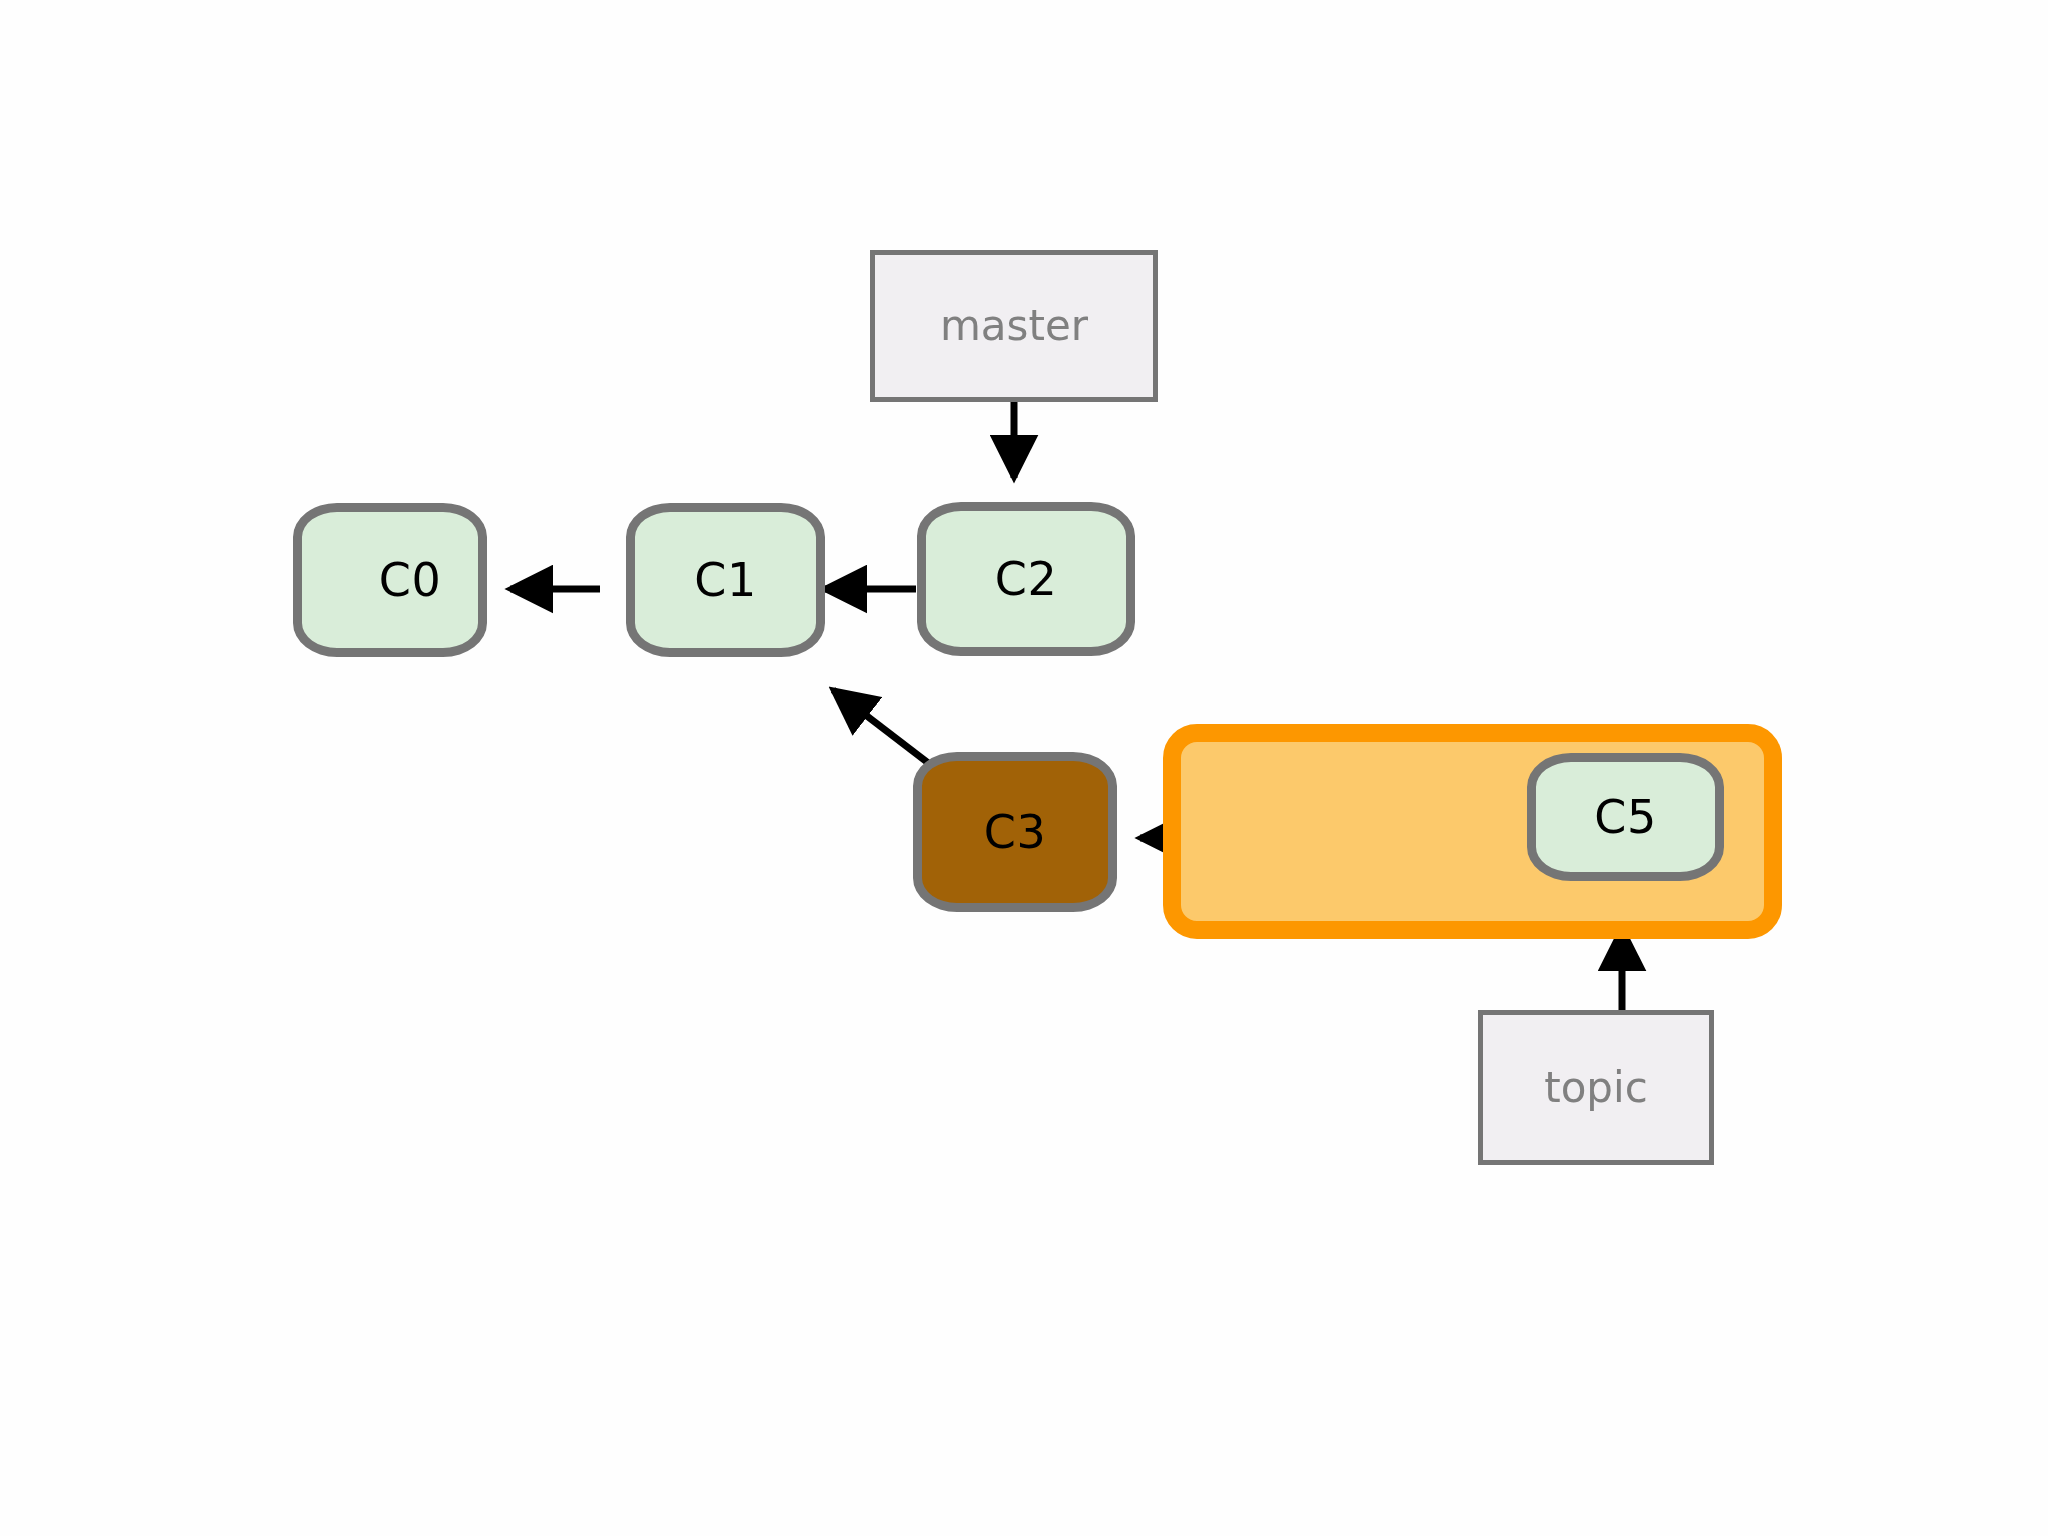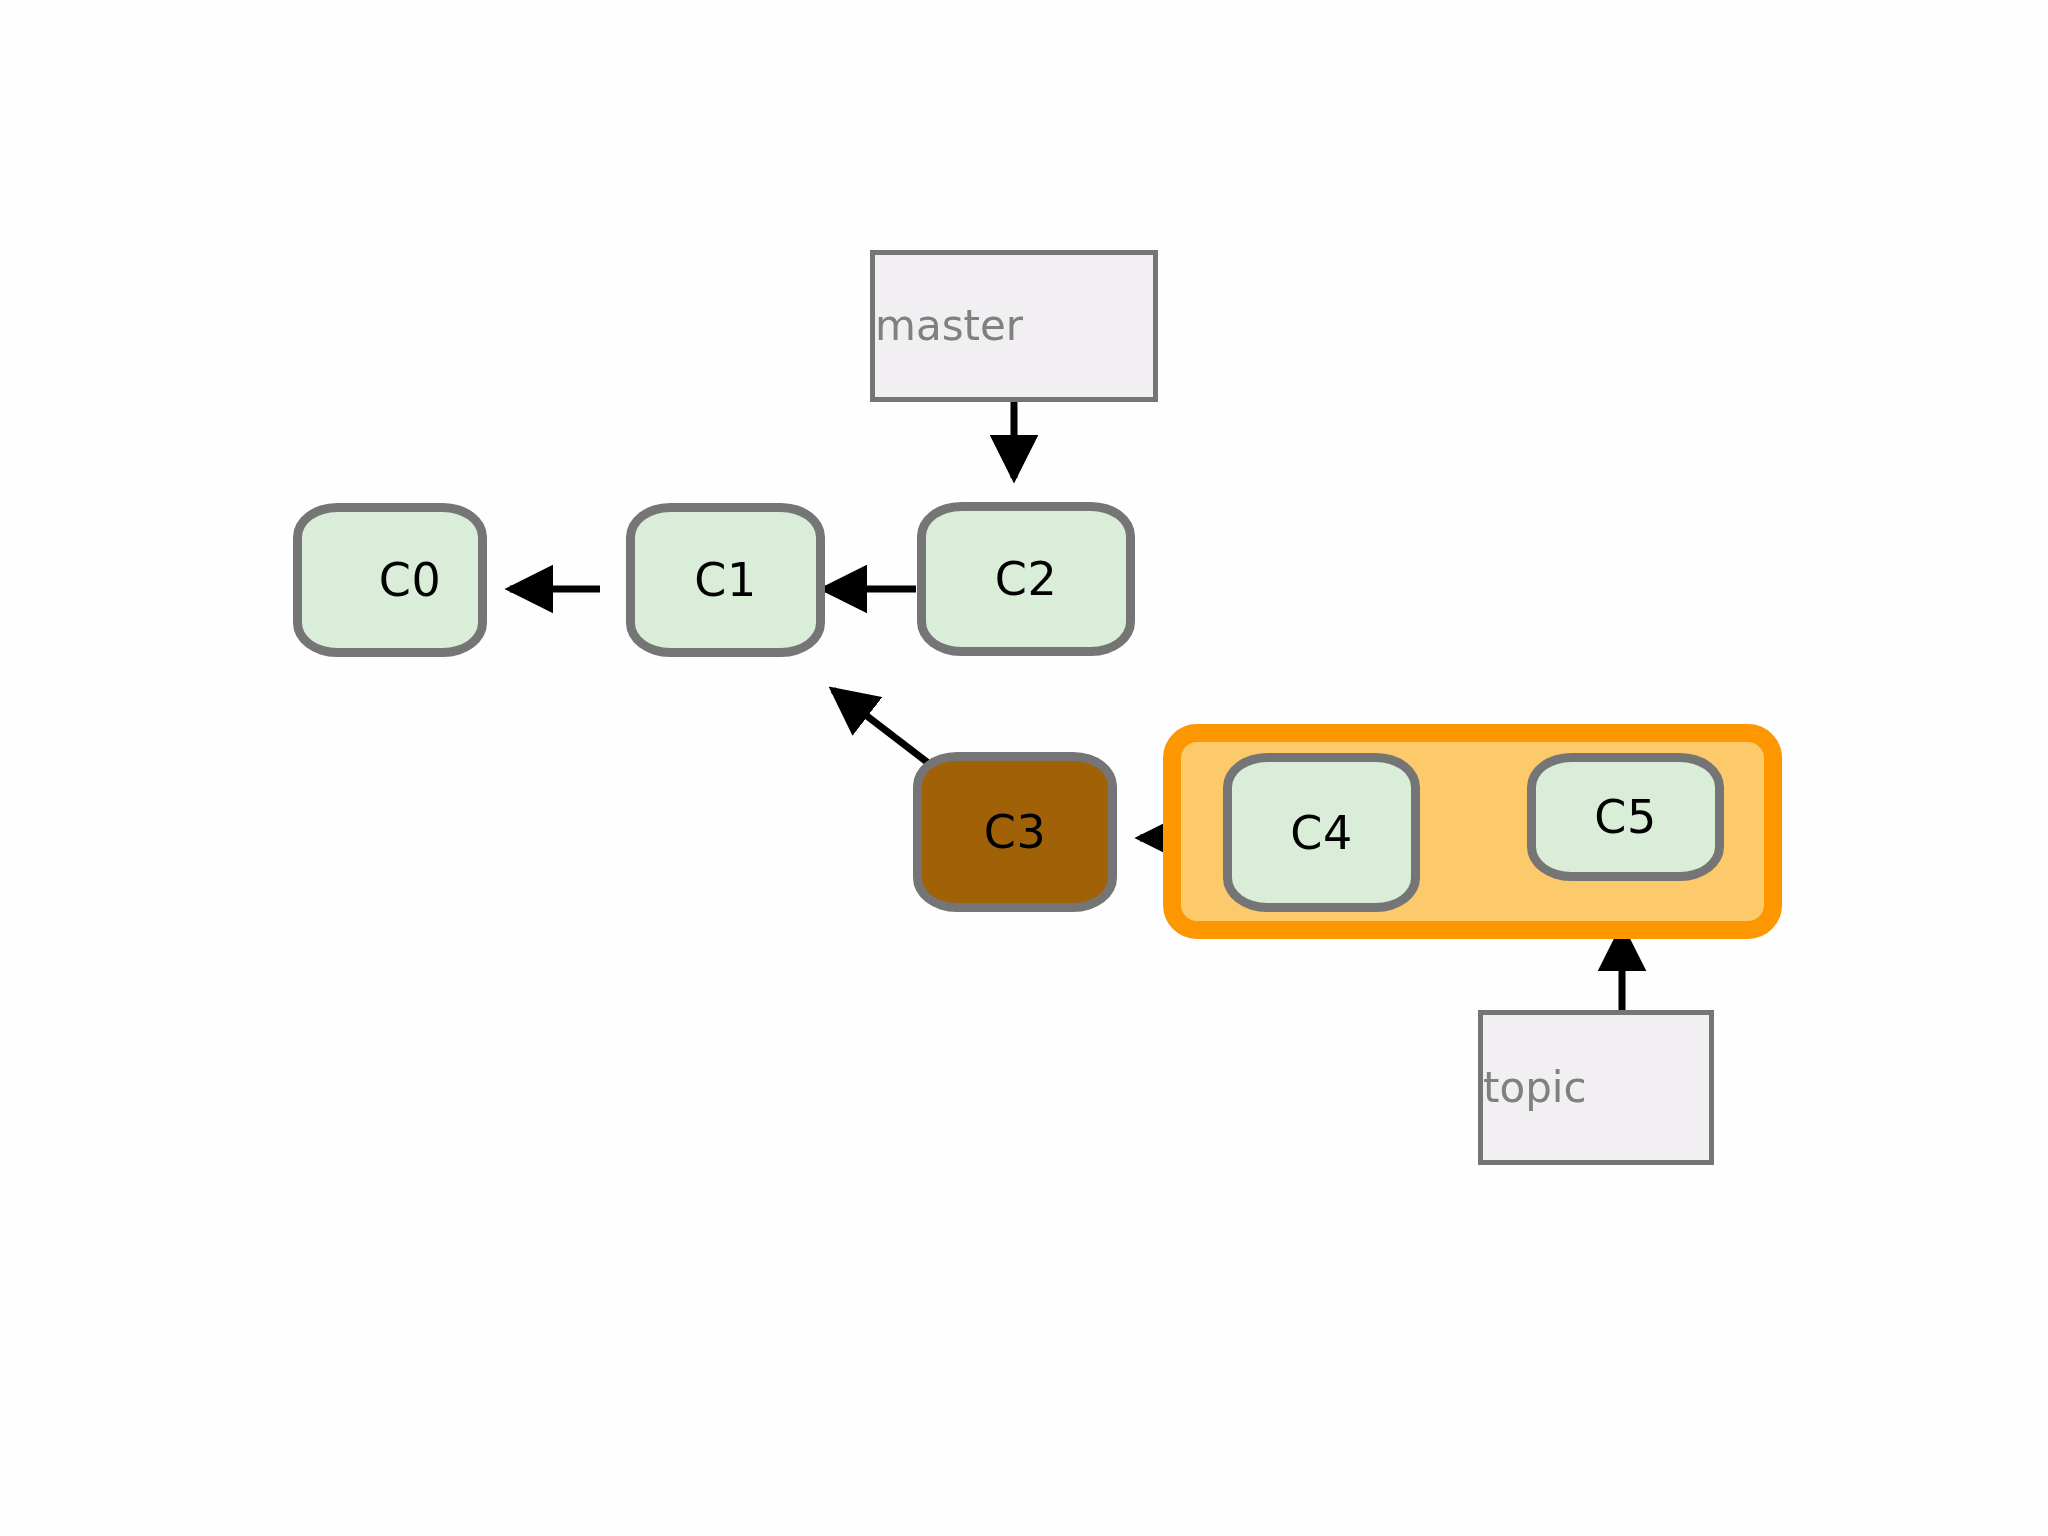--- a/index.html
+++ b/index.html
@@ -48,21 +48,21 @@
   }
 
   
   .branch-box {
     position: absolute;
     box-sizing: border-box;
     background: #f1eff2;
     border: 5px solid #737373;
     display: flex;
     align-items: center;
-    justify-content: flex-start;
+    justify-content: center;
     z-index: 4;
   }
   .branch-box .label {
     font-size: 42px;
     color: #808080;
     line-height: 1;
   }
 
   
   .highlight-region {
@@ -108,23 +108,20 @@
   </div>
   <div class="commit" id="node-C1" style="left: 601px; top: 503px; width: 199px; height: 154px; background: rgb(217, 237, 217); border-color: rgb(117, 117, 117); margin-left: 25px;">
     <span class="label">C1</span>
   </div>
   <div class="commit" id="node-C2" style="left: 917px; top: 502px; width: 218px; height: 154px; background: rgb(217, 237, 217); border-color: rgb(117, 117, 117);">
     <span class="label">C2</span>
   </div>
   <div class="commit" id="node-C3" style="left: 913px; top: 752px; width: 204px; height: 160px; background: #a16207; border-color: rgb(117, 117, 117);">
     <span class="label">C3</span>
   </div>
-  <div class="commit" id="node-C4" style="left: 1223px; top: 753px; width: 197px; height: 159px; background: rgb(217, 237, 217); border-color: rgb(117, 117, 117);">
-    <span class="label">C4</span>
-  </div>
   <div class="commit" id="node-C5" style="left: 1527px; top: 753px; width: 197px; height: 128px; background: rgb(217, 237, 217); border-color: rgb(117, 117, 117);">
     <span class="label">C5</span>
   </div>
 
   <div class="branch-box" id="branch-master" style="left: 870px; top: 250px; width: 288px; height: 152px; background: rgb(241, 239, 242); border-color: rgb(117, 117, 117);">
     <span class="label" style="color: rgb(128, 128, 128);">master</span>
   </div>
   <div class="branch-box" id="branch-topic" style="left: 1478px; top: 1010px; width: 236px; height: 155px; background: rgb(241, 239, 242); border-color: rgb(117, 117, 117);">
     <span class="label" style="color: rgb(128, 128, 128);">topic</span>
   </div>

